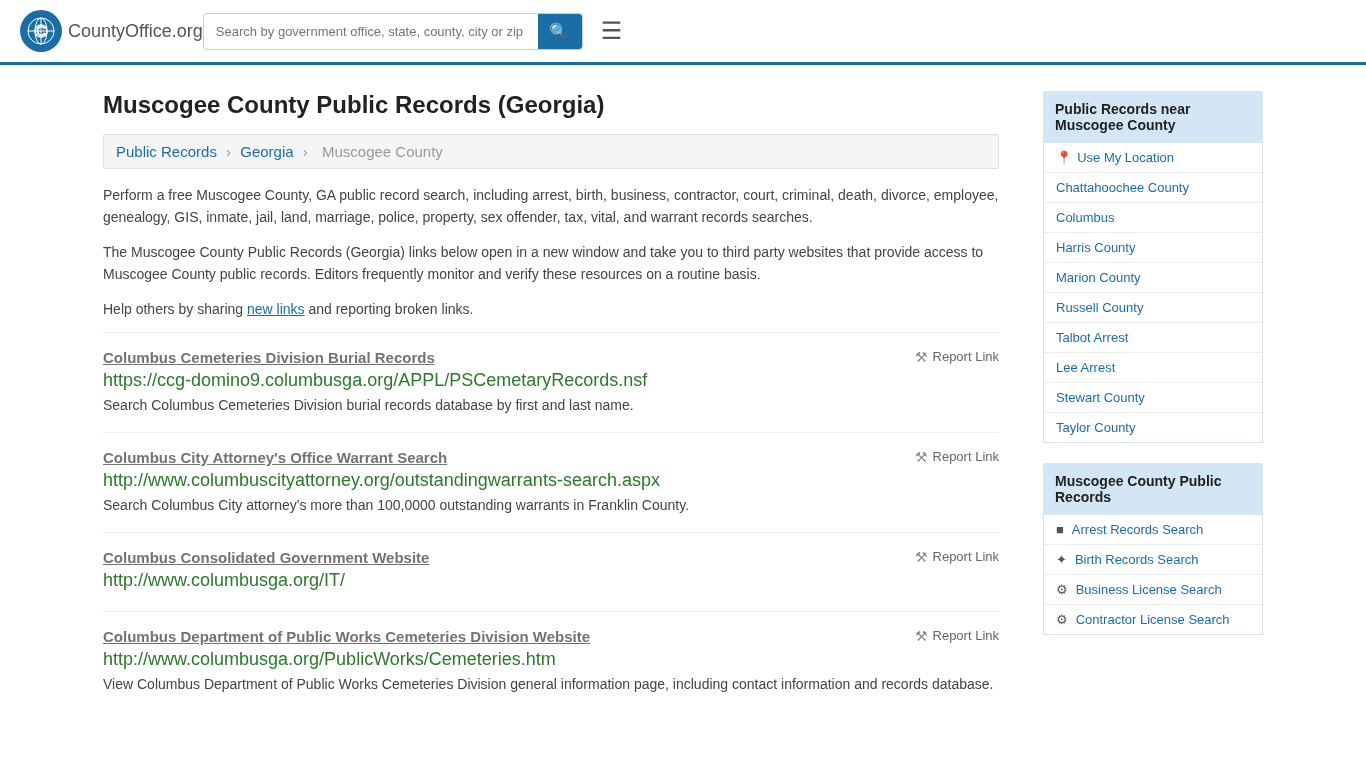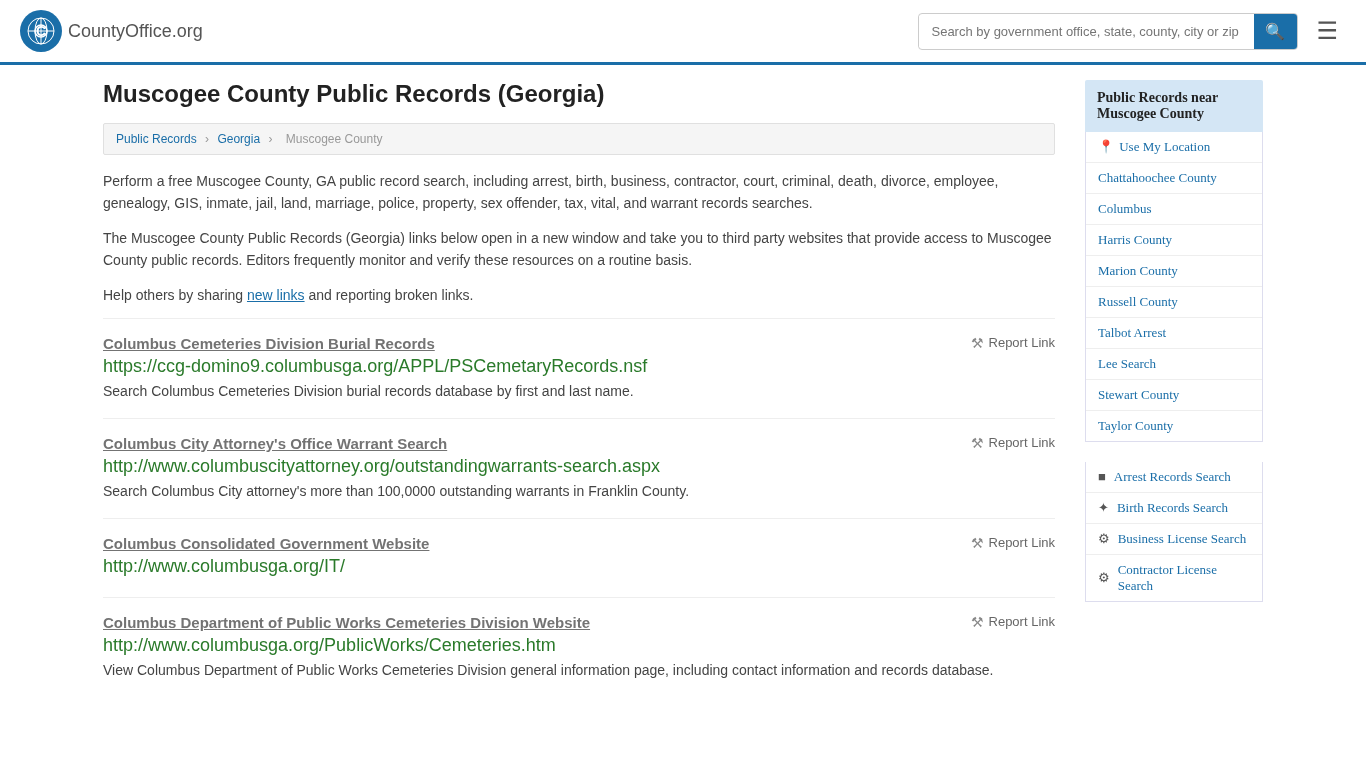--- a/index.html
+++ b/index.html
@@ -5,21 +5,21 @@
     * { box-sizing: border-box; margin: 0; padding: 0; }
     body { font-family: Arial, sans-serif; font-size: 14px; color: #333; background: #fff; }
 
     
     .header {
       background: #fff;
       border-bottom: 3px solid #1a6ea8;
       padding: 10px 20px;
       display: flex;
       align-items: center;
-      justify-content: space-between;
+      justify-content: flex-start;
     }
     .logo-area {
       display: flex;
       align-items: center;
       gap: 6px;
     }
     .logo-circle {
       width: 42px;
       height: 42px;
       background: #1a6ea8;
@@ -74,40 +74,40 @@
       font-size: 24px;
       color: #555;
       cursor: pointer;
       padding: 4px 8px;
     }
 
     
     .main-container {
       max-width: 1200px;
       margin: 0 auto;
-      padding: 15px 20px;
-      display: flex;
-      gap: 30px;
+      padding: 26px 20px;
+      display: flex;
+      gap: 44px;
     }
 
     
     .content {
       flex: 1;
     }
     .page-title {
       font-size: 24px;
       font-weight: bold;
       color: #222;
       margin-bottom: 15px;
     }
     .breadcrumb {
       background: #f5f5f5;
       border: 1px solid #e0e0e0;
       padding: 8px 12px;
-      font-size: 12px;
+      font-size: 15px;
       color: #555;
       margin-bottom: 15px;
       border-radius: 2px;
     }
     .breadcrumb a {
       color: #1a6ea8;
       text-decoration: none;
     }
     .breadcrumb span {
       margin: 0 5px;
@@ -160,23 +160,22 @@
       margin-bottom: 4px;
     }
     .record-desc {
       font-size: 14px;
       color: #444;
       line-height: 1.5;
     }
 
     
     .sidebar {
-      width: 178px;
+      width: 220px;
       flex-shrink: 0;
-      font-family: Liberation Serif, serif;
     }
     .sidebar-section {
       margin-bottom: 20px;
     }
     .sidebar-title {
       background: #d4e6f5;
       padding: 10px 12px;
       font-size: 14px;
       font-weight: bold;
       color: #222;
@@ -334,28 +333,29 @@
             <a href="#">Use My Location</a>
           </span>
         </div>
         <div id="nearby-list">
             <div class="sidebar-item"><a href="#">Chattahoochee County</a></div>
             <div class="sidebar-item"><a href="#">Columbus</a></div>
             <div class="sidebar-item"><a href="#">Harris County</a></div>
             <div class="sidebar-item"><a href="#">Marion County</a></div>
             <div class="sidebar-item"><a href="#">Russell County</a></div>
             <div class="sidebar-item"><a href="#">Talbot Arrest</a></div>
-            <div class="sidebar-item"><a href="#">Lee Search</a></div>
+            <div class="sidebar-item"><a href="#">Lee Arrest</a></div>
             <div class="sidebar-item"><a href="#">Stewart County</a></div>
             <div class="sidebar-item"><a href="#">Taylor County</a></div>
           </div>
       </div>
     </div>
 
     <div class="sidebar-section">
+      <div class="sidebar-title">Muscogee County Public Records</div>
       <div class="sidebar-items">
         <div id="sidebar-records-list">
             <div class="sidebar-records-item">
       <span class="rec-icon">■</span>
       <a href="#">Arrest Records Search</a>
     </div>
             <div class="sidebar-records-item">
       <span class="rec-icon">✦</span>
       <a href="#">Birth Records Search</a>
     </div>

